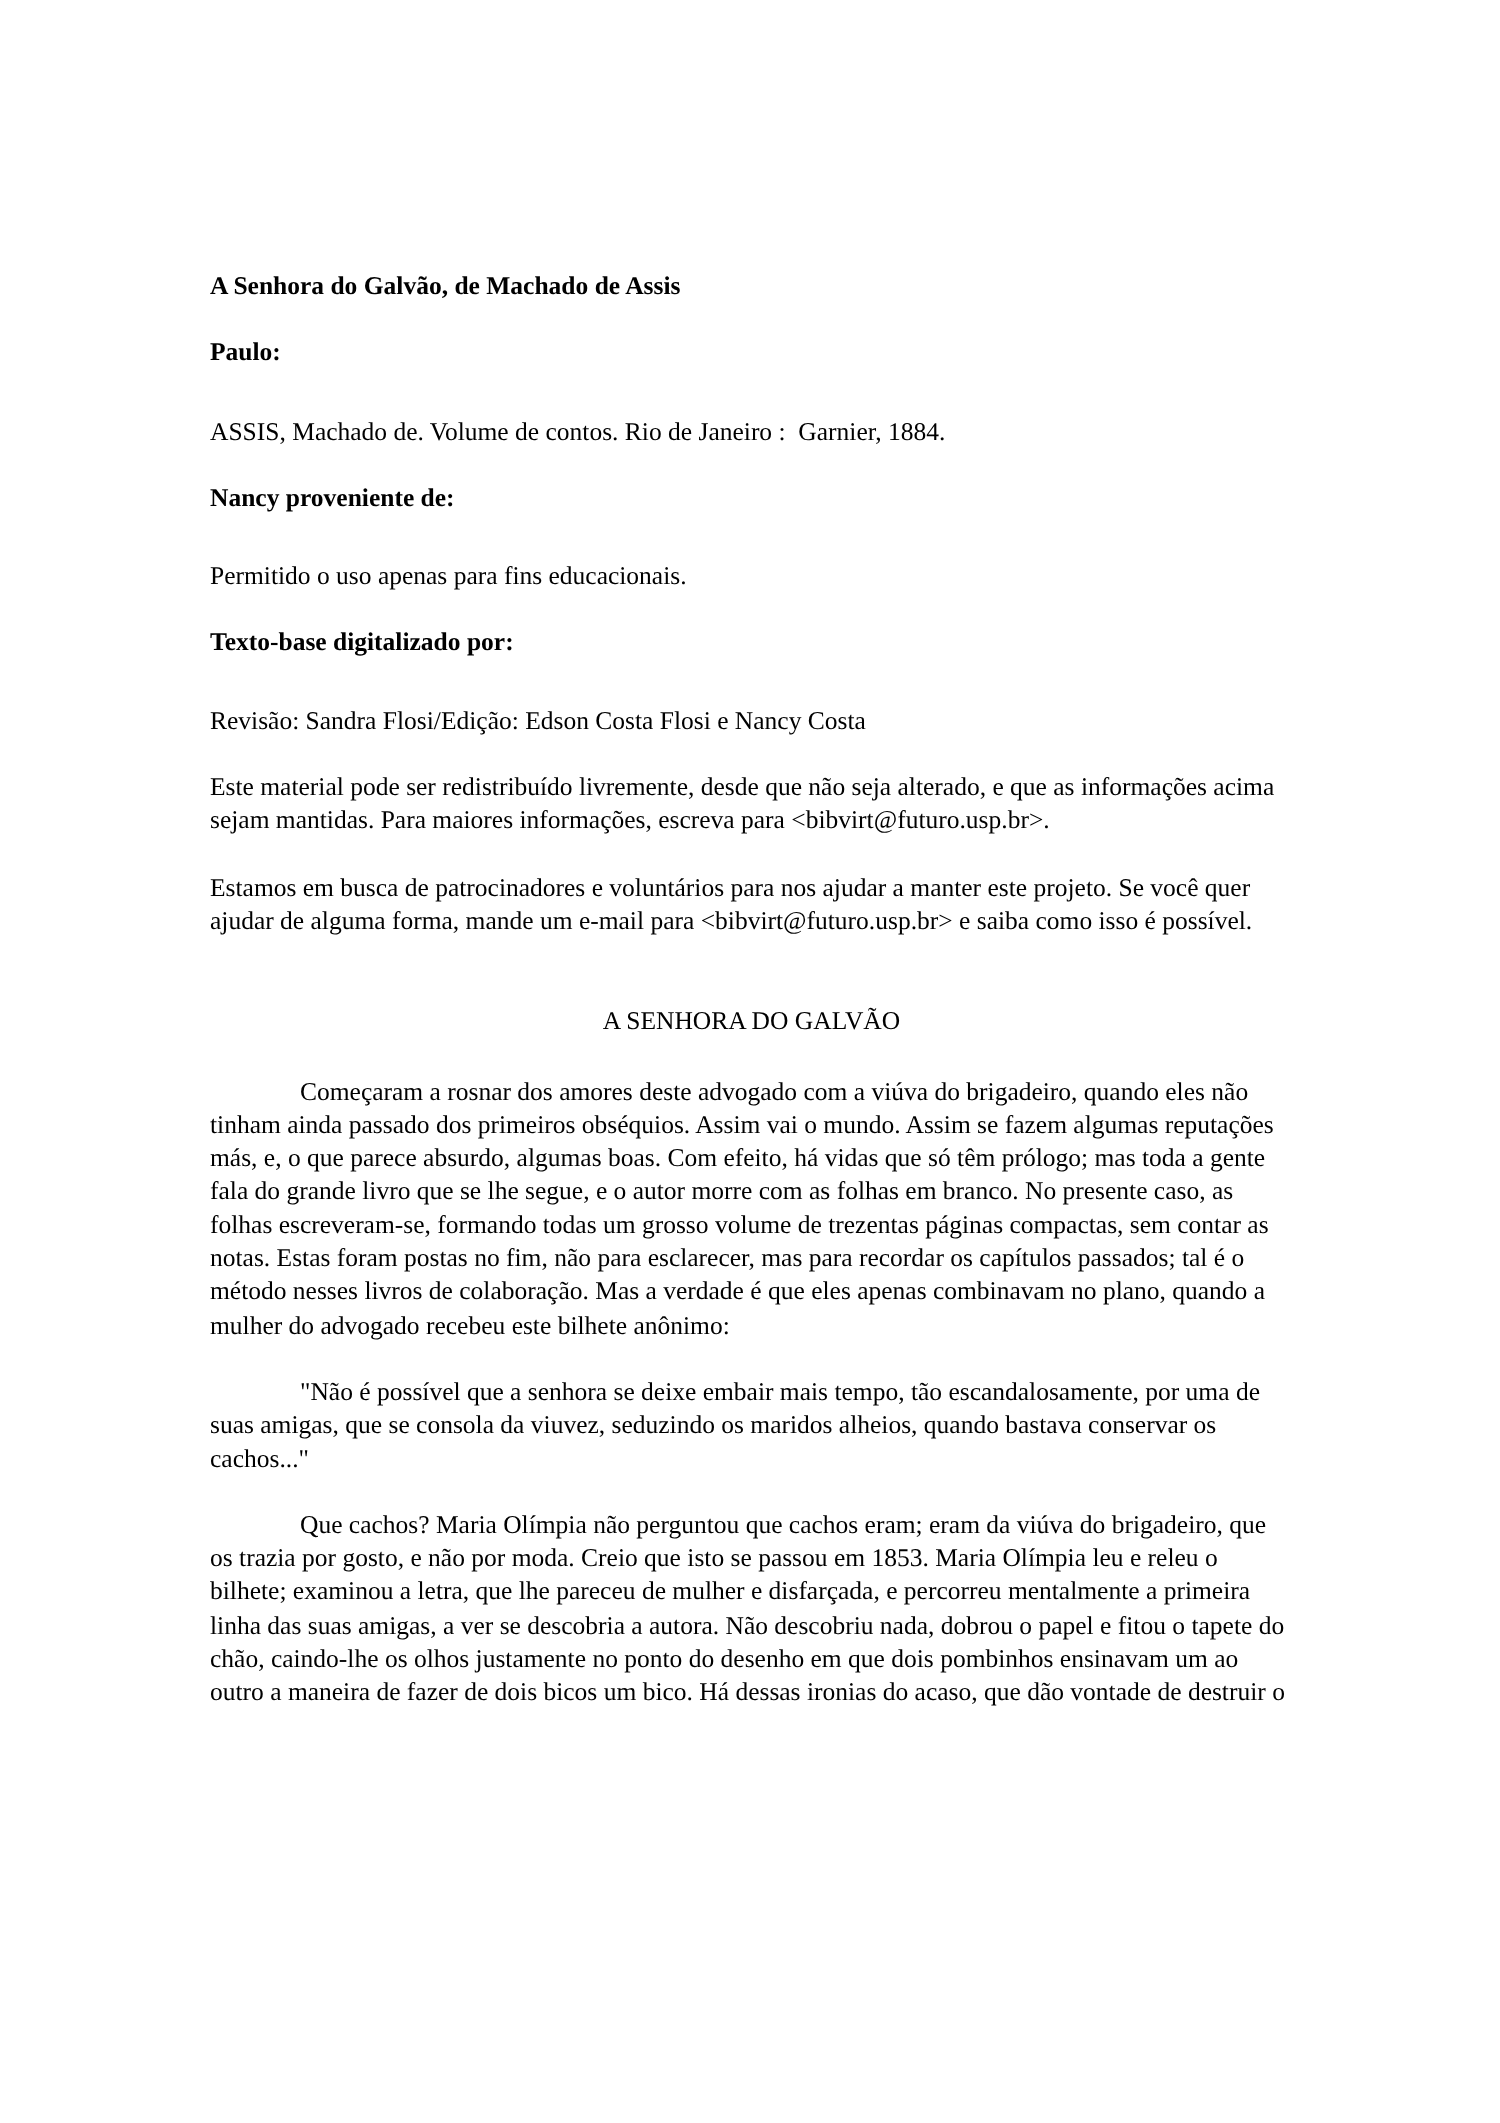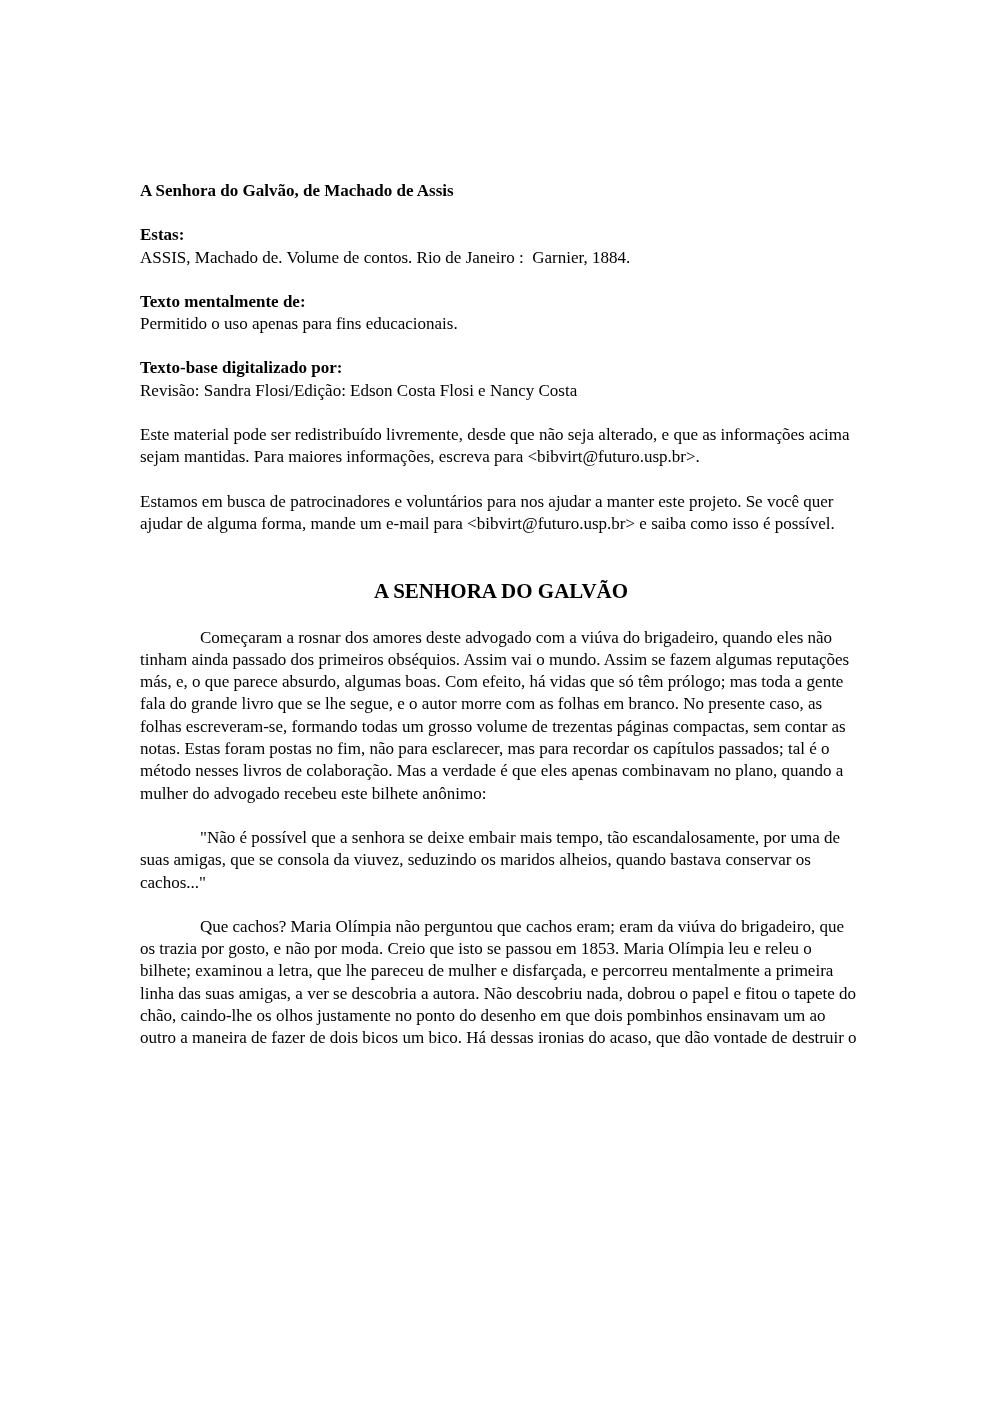--- a/index.html
+++ b/index.html
@@ -30,50 +30,51 @@
     font-size: 17px;
   }
   .block {
     margin: 0 0 22px 0;
   }
   .label {
     font-weight: bold;
   }
   .line {
     white-space: pre-wrap;
+    margin-top: 30px;
   }
   .notice {
     margin: 0 0 22px 0;
   }
   .story-title {
-    font-weight: bold;
+    font-weight: normal;
     text-align: center;
     margin: 45px 0 24px 0;
-    font-size: 21px;
+    font-size: 17px;
   }
   .story-para {
     margin: 0 0 22px 0;
     text-indent: 60px;
   }
 </style>
 </head>
 <body>
 
 <div class="page">
   <div class="content">
 
     <div class="doc-title">A Senhora do Galvão, de Machado de Assis</div>
 
     <div class="block">
-      <div class="label">Estas:</div>
+      <div class="label">Paulo:</div>
       <div class="line">ASSIS, Machado de. Volume de contos. Rio de Janeiro :  Garnier, 1884.</div>
     </div>
 
     <div class="block">
-      <div class="label">Texto mentalmente de:</div>
+      <div class="label">Nancy proveniente de:</div>
       <div class="line">Permitido o uso apenas para fins educacionais.</div>
     </div>
 
     <div class="block">
       <div class="label">Texto-base digitalizado por:</div>
       <div class="line">Revisão: Sandra Flosi/Edição: Edson Costa Flosi e Nancy Costa</div>
     </div>
 
     <div class="notice">Este material pode ser redistribuído livremente, desde que não seja alterado, e que as informações acima sejam mantidas. Para maiores informações, escreva para &lt;bibvirt@futuro.usp.br&gt;.</div>
 

